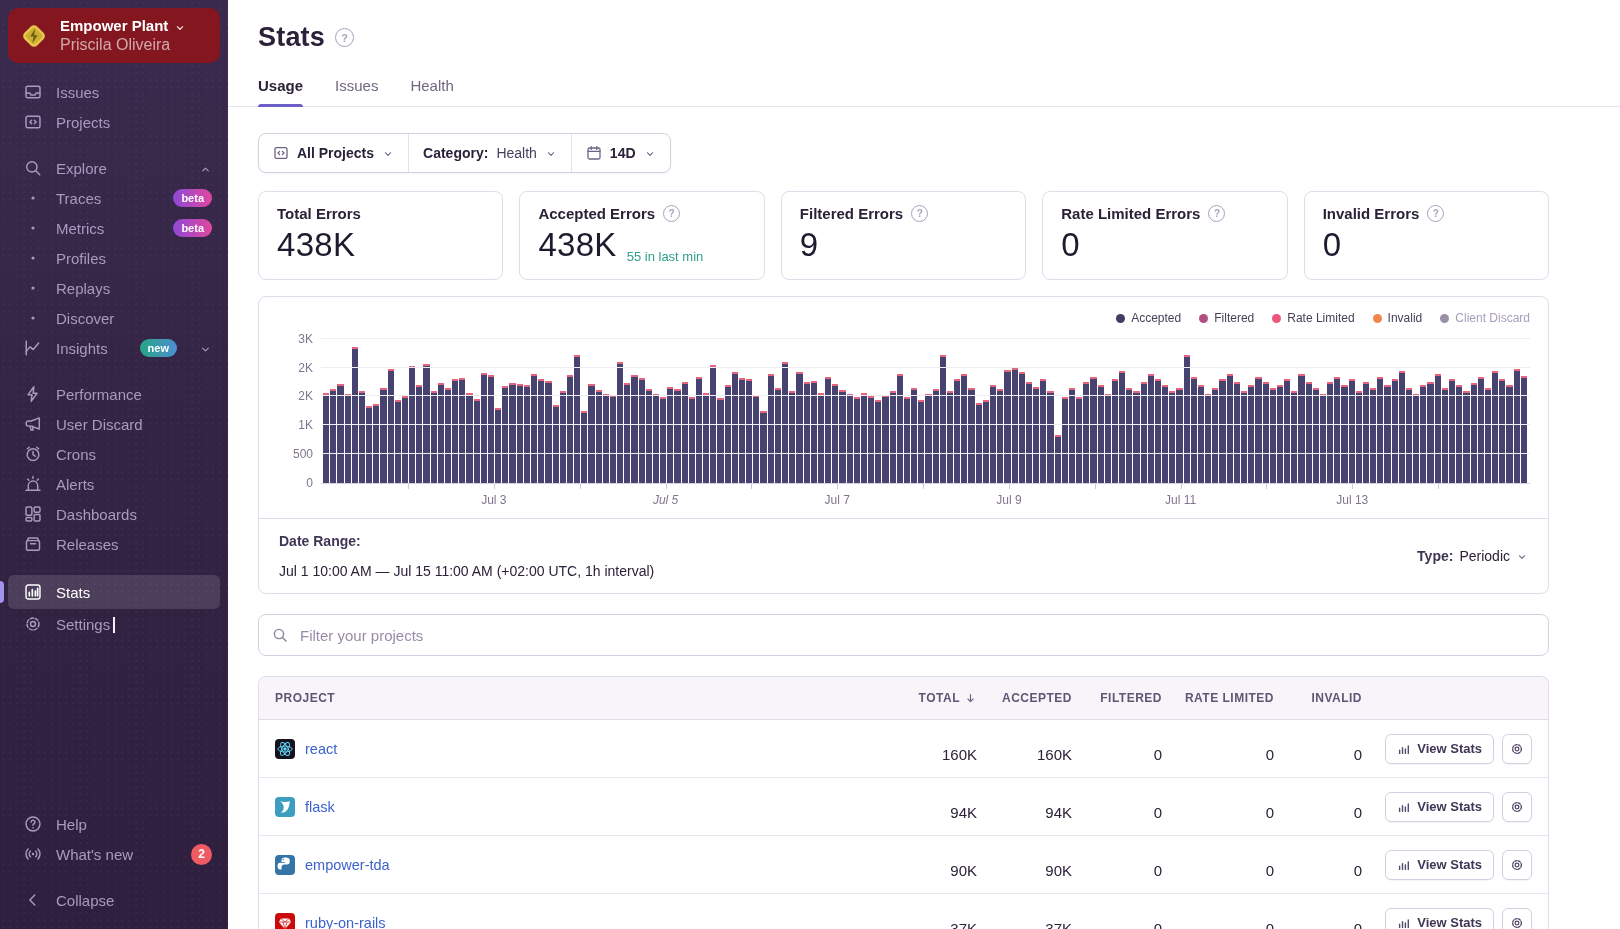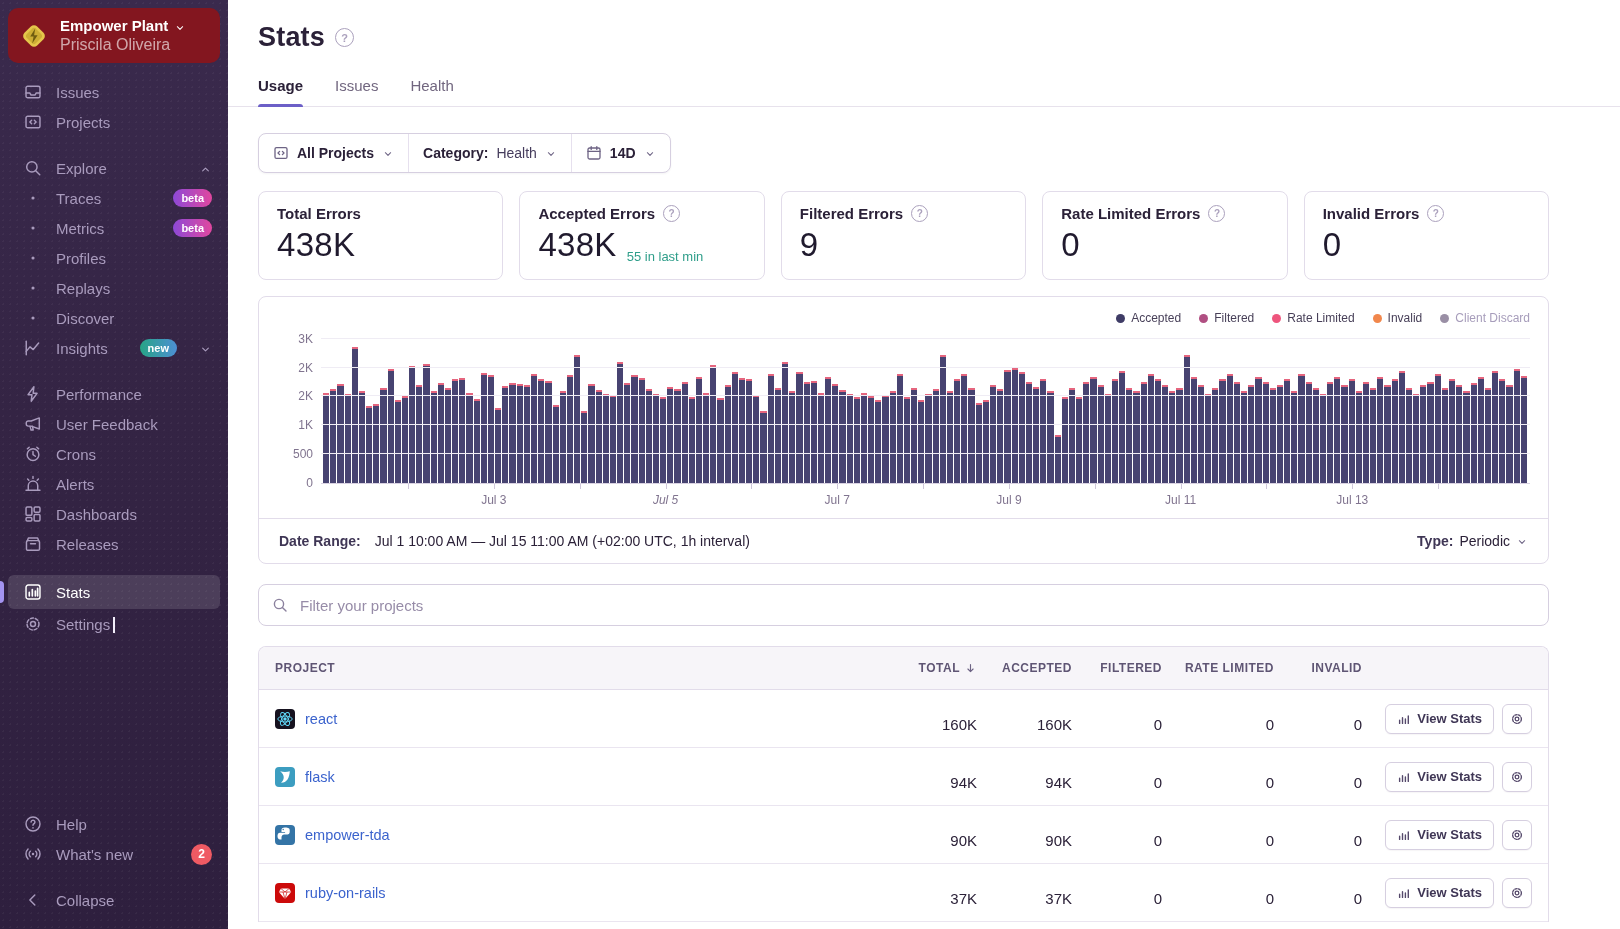--- a/index.html
+++ b/index.html
@@ -77,21 +77,21 @@
   .ylabel{position:absolute;right:8px;transform:translateY(50%);}
   .plot{flex:1;position:relative;height:150px;border-bottom:1px solid #d9d2e2;}
   .gridline{position:absolute;left:0;right:0;height:1px;background:#efecf4;}
   .bars{position:absolute;left:2px;right:2px;top:0;bottom:0;display:flex;align-items:flex-end;gap:1px;}
   .bar{flex:1;min-width:1px;background:#474371;border-top:2px solid #e5657e;}
   .xaxis{height:34px;position:relative;margin-left:44px;font-size:12px;color:#80748f;}
   .xtick{position:absolute;top:0;width:1px;height:5px;background:#cfc7da;}
   .xlabel{position:absolute;top:9px;transform:translateX(-50%);white-space:nowrap;}
   .panel-footer{border-top:1px solid #e2dcea;display:flex;justify-content:space-between;align-items:center;
     padding:14px 20px;font-size:14px;}
-  .dr-left{display:flex;align-items:flex-end;gap:14px;}
+  .dr-left{display:flex;align-items:flex-start;gap:14px;flex-direction:column;}
   .dr-label{font-weight:bold;color:#3f3655;}
   .dr-value{color:#2b2138;}
   .type-box{display:flex;align-items:center;gap:6px;cursor:pointer;color:#2b2138;}
   .type-box .chev{width:12px;height:12px;color:#6d6384;}
 
   .search{margin-top:20px;height:40px;background:#fff;border:1px solid #d6cfe0;border-radius:8px;
     display:flex;align-items:center;gap:10px;padding:0 13px;}
   .search .icon{width:16px;height:16px;color:#8b819e;flex:none;}
   .search .icon svg{width:100%;height:100%;fill:none;stroke:currentColor;stroke-width:1.4;stroke-linecap:round;}
   .search input{flex:1;border:none;outline:none;font-size:15px;color:#2b2138;font-family:inherit;background:transparent;}
@@ -238,21 +238,21 @@
           </span>
           <span>Performance</span>
         </div>
         <div class="nav-item">
           <span class="icon">
             <svg viewBox="0 0 16 16">
               <path d="M13.6 2.6v9.8L6.4 9.9H3.8A1.8 1.8 0 012 8.1v-1a1.8 1.8 0 011.8-1.8h2.6l7.2-2.7z"></path>
               <path d="M5.4 10.2l.9 3.2h1.9l-.7-3.4"></path>
             </svg>
           </span>
-          <span>User Feedback</span>
+          <span>User Discard</span>
         </div>
         <div class="nav-item">
           <span class="icon">
             <svg viewBox="0 0 16 16">
               <circle cx="8" cy="8.6" r="5.2"></circle>
               <path d="M8 5.8v2.8l2.1 1.4"></path>
               <path d="M3 3.4L4.6 2M13 3.4L11.4 2"></path>
             </svg>
           </span>
           <span>Crons</span>

